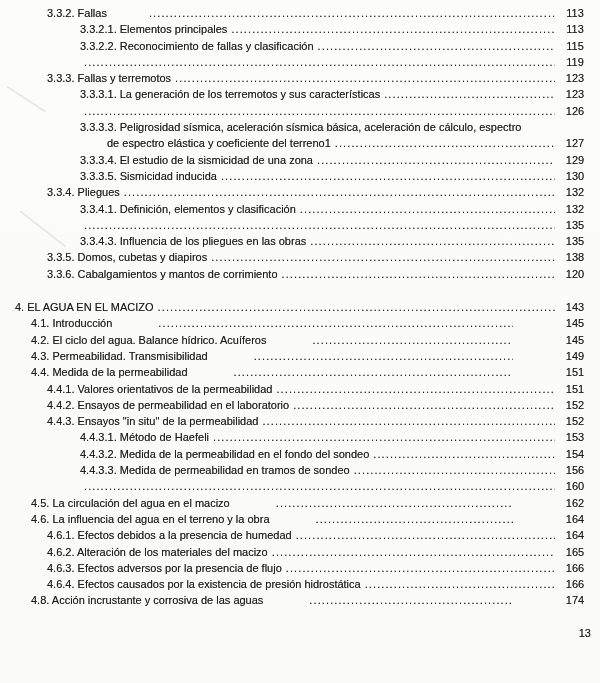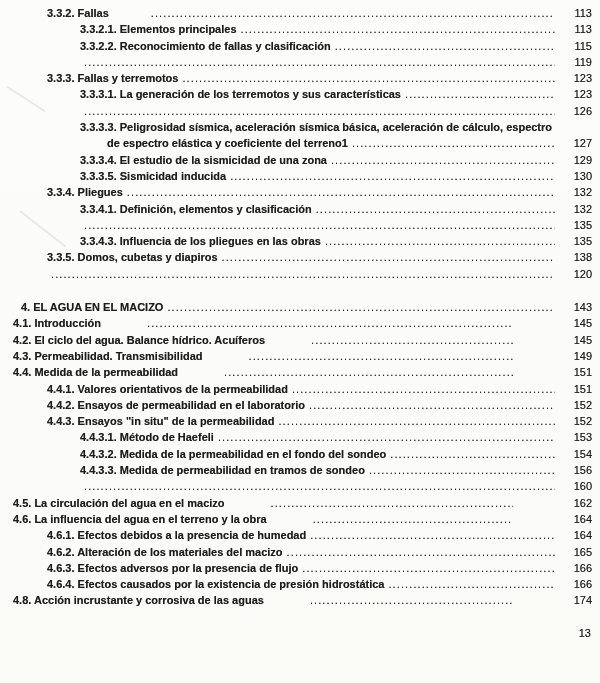--- a/index.html
+++ b/index.html
@@ -19,43 +19,43 @@
   }
   .toc{width:100%;}
   .row{
     display:flex;
     align-items:baseline;
     font-size:11px;
     line-height:16.3px;
     height:16.3px;
     text-shadow:0 0 0.4px rgba(20,20,20,0.55);
   }
-  .lvl0{padding-left:21px;}
-  .lvl1{padding-left:13px;gap:42px;}
+  .lvl0{padding-left:15px;}
+  .lvl1{padding-left:31px;gap:42px;}
   .lvl2{padding-left:47px;}
   .lvl3{padding-left:80px;}
   .cont{padding-left:107px;}
   .secgap{margin-top:17px;}
-  .lbl{white-space:nowrap;font-weight:bold;}
+  .lbl{white-space:nowrap;}
   .leader{
     flex:1 1 auto;
     min-width:0;
     overflow:hidden;
     white-space:nowrap;
     margin:0 3px 0 4px;
   }
   .leader::after{
     content:"..........................................................................................................................................................................";
     letter-spacing:1.1px;
     color:#242424;
   }
   .tabgap .leader{margin-left:42px;}
   .pg{
     flex:0 0 34px;
-    text-align:right;
+    text-align:center;
     white-space:nowrap;
   }
   .footer{
     position:absolute;
     top:627px;
     right:9px;
     font-size:11px;
     text-shadow:0 0 0.4px rgba(20,20,20,0.55);
   }
   .artifact{
@@ -145,20 +145,21 @@
         <span class="lbl">3.3.4.3. Influencia de los pliegues en las obras</span>
         <span class="leader"></span>
         <span class="pg">135</span>
       </div>
       <div class="row lvl2">
         <span class="lbl">3.3.5. Domos, cubetas y diapiros</span>
         <span class="leader"></span>
         <span class="pg">138</span>
       </div>
       <div class="row lvl2">
+        <span class="lbl">3.3.6. Cabalgamientos y mantos de corrimiento</span>
         <span class="leader"></span>
         <span class="pg">120</span>
       </div>
       <div class="row lvl0 secgap">
         <span class="lbl">4. EL AGUA EN EL MACIZO</span>
         <span class="leader"></span>
         <span class="pg">143</span>
       </div>
       <div class="row lvl1">
         <span class="lbl">4.1. Introducción</span>

